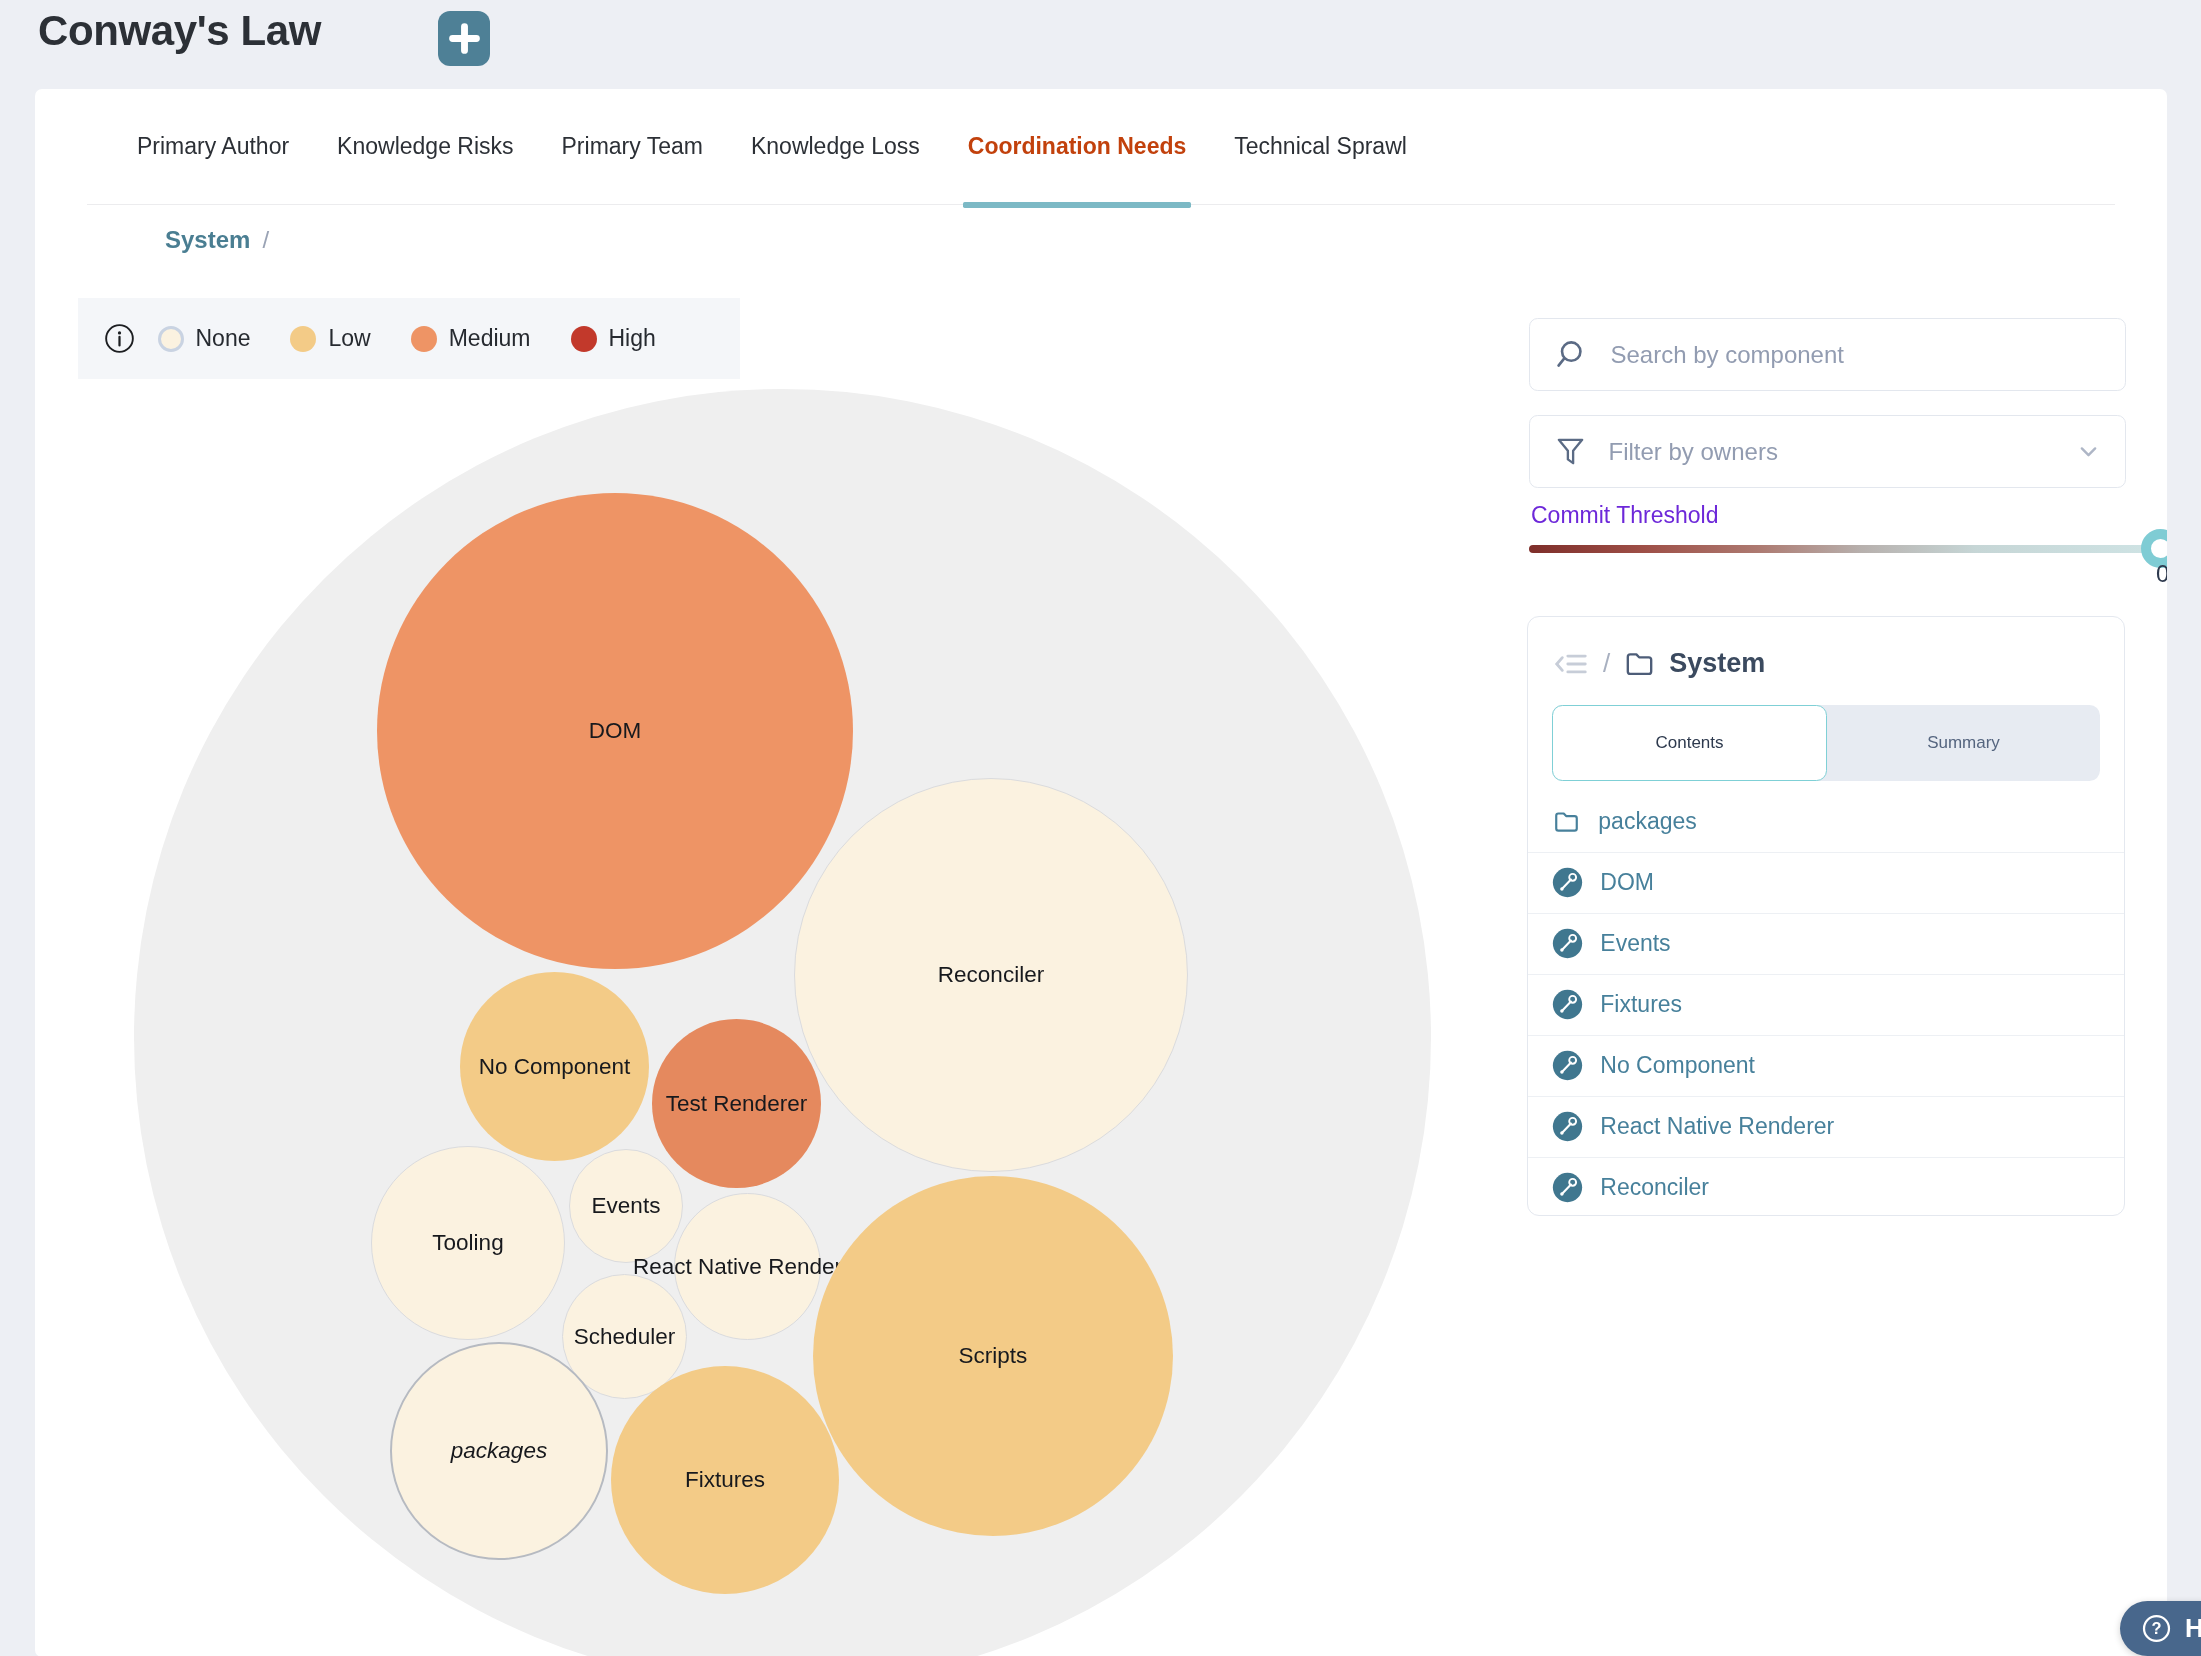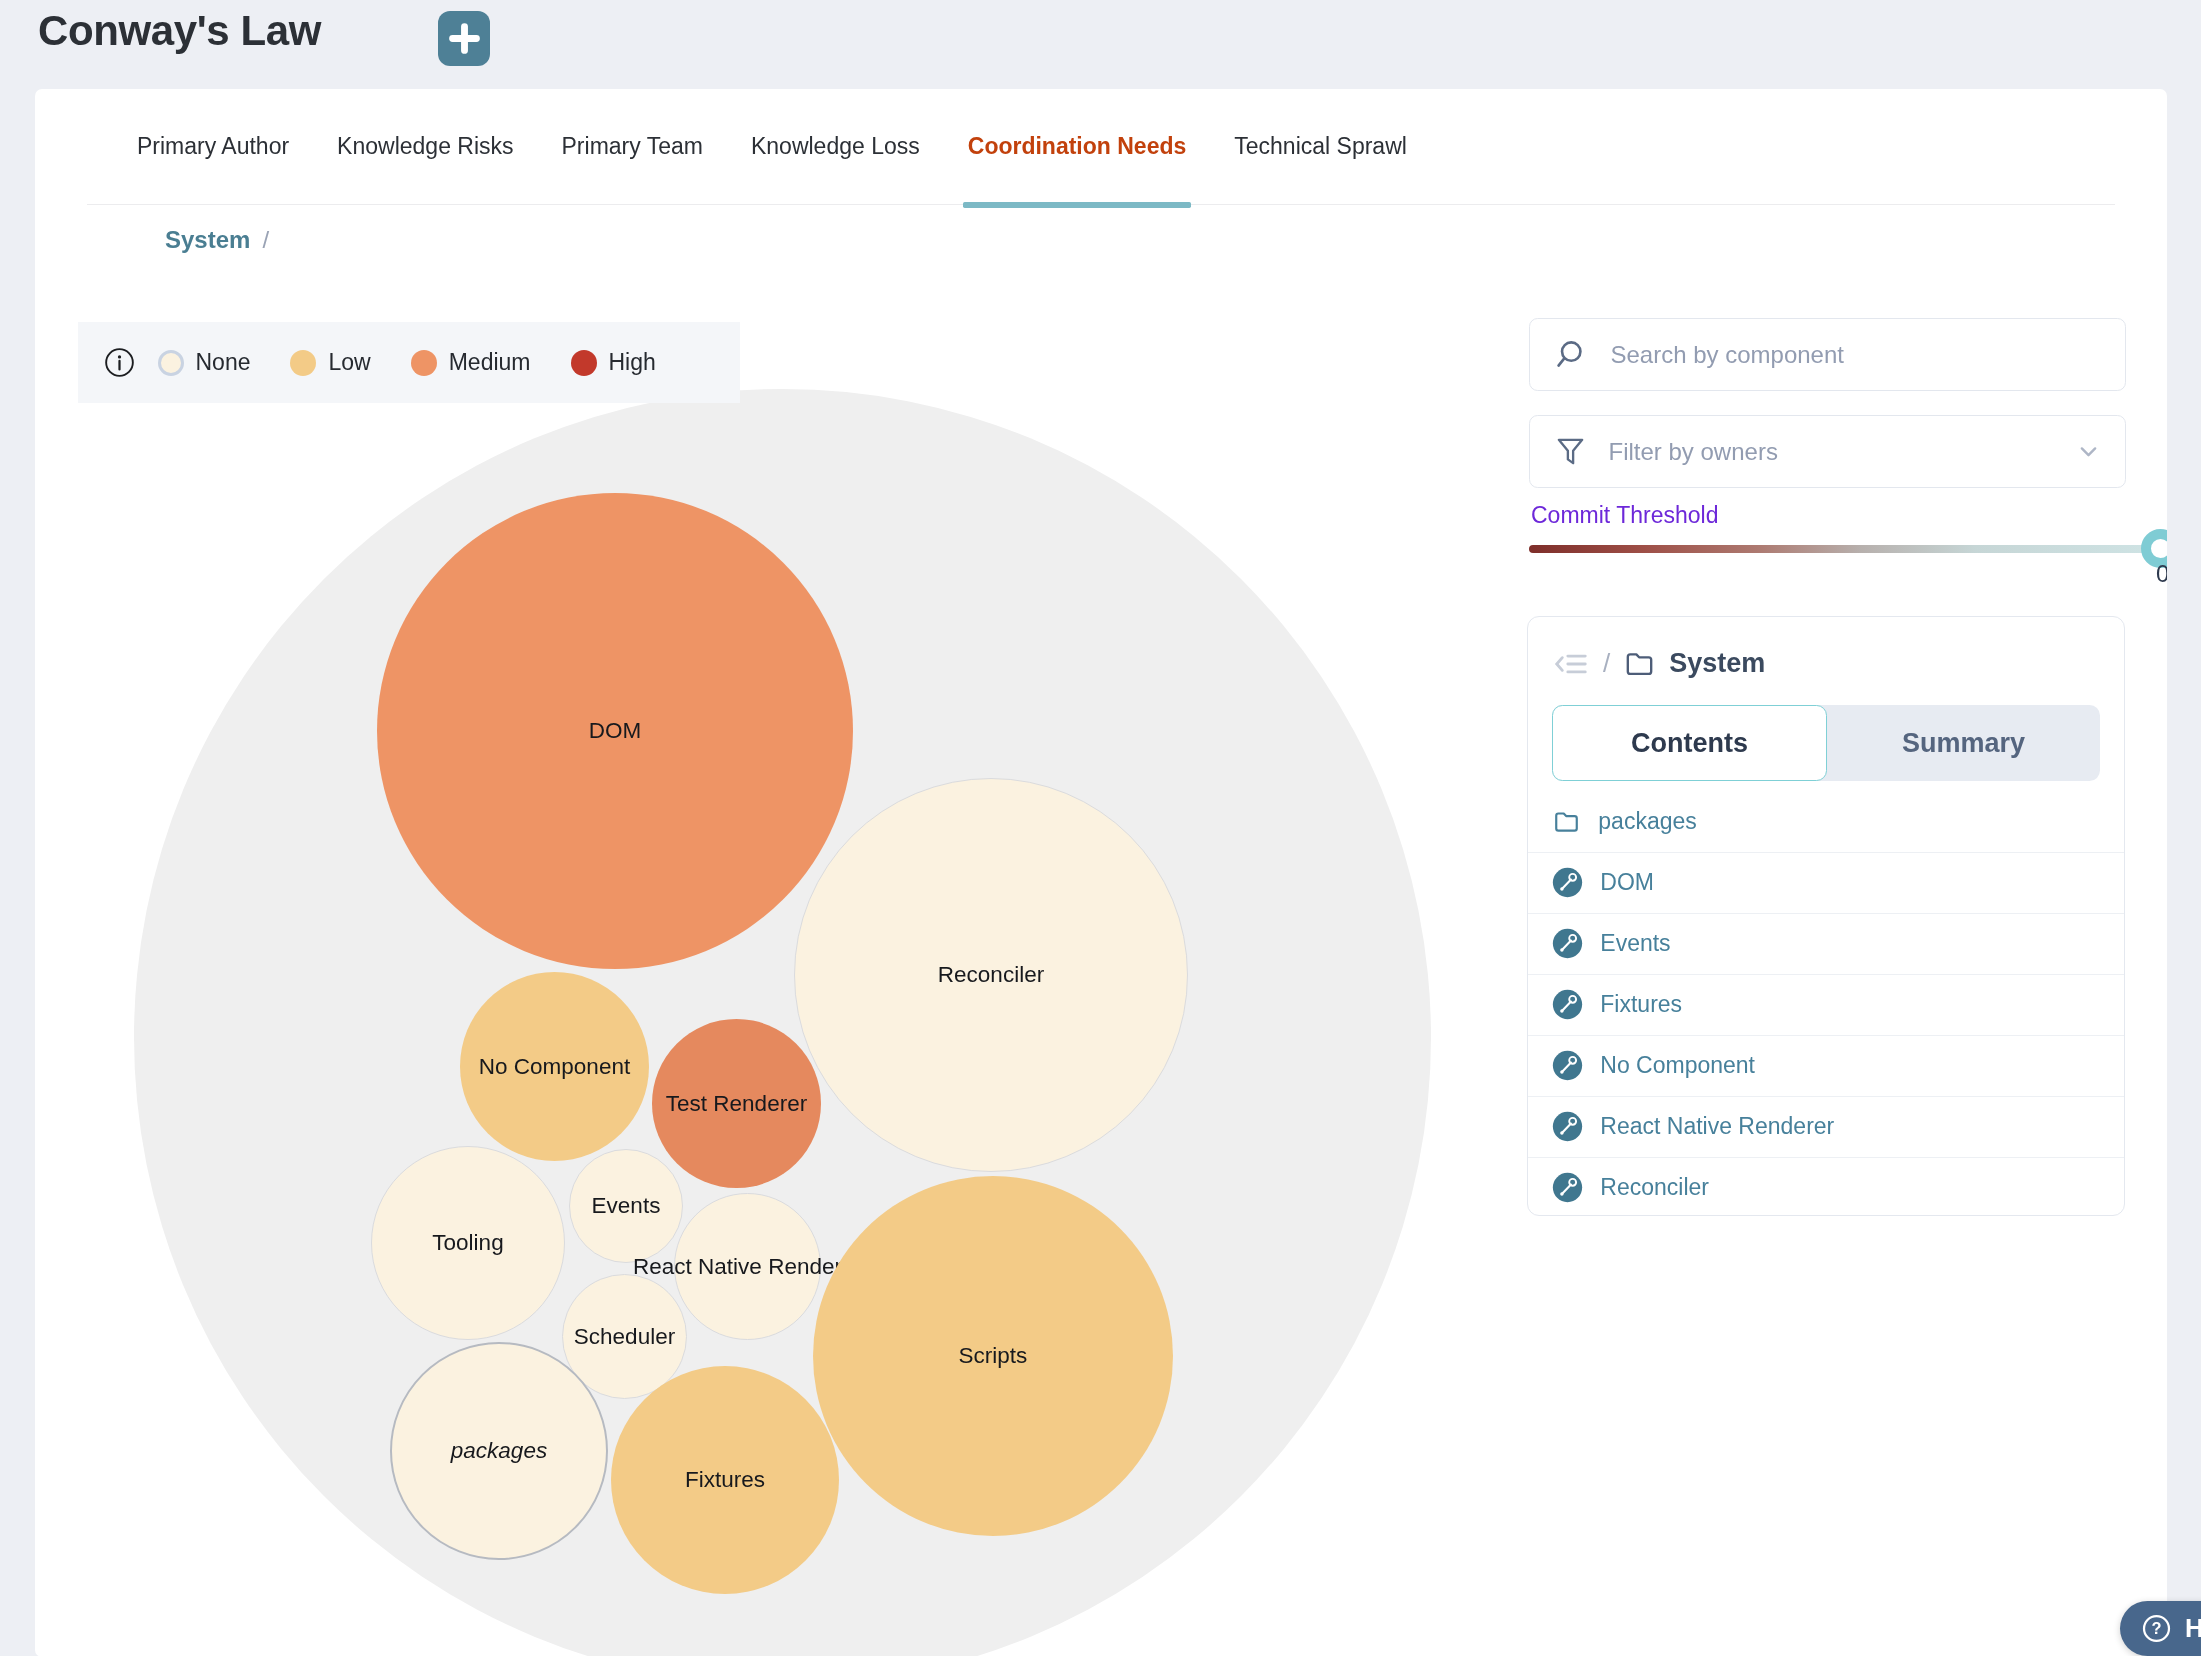--- a/index.html
+++ b/index.html
@@ -22,21 +22,21 @@
   .tab{position:relative;font-size:23px;color:#2c3036;height:100%;display:flex;align-items:center;cursor:pointer;}
   .tab.active{color:#c2410c;font-weight:bold;}
   .tab.active::after{content:"";position:absolute;left:-5.2px;right:-5.2px;bottom:-3.5px;height:6px;
                      background:#7cb9c5;border-radius:1.7px;}
 
   
   .breadcrumb{position:absolute;left:102px;top:137px;font-size:24px;font-weight:bold;color:#4a7e92;margin-left:28px;}
   .breadcrumb .sep{color:#9aa3b5;font-weight:normal;margin-left:12px;}
 
   
-  .legend{position:absolute;left:43px;top:233px;width:662px;height:81px;background:#f4f6f9;
+  .legend{position:absolute;left:43px;top:209px;width:662px;height:81px;background:#f4f6f9;
           display:flex;align-items:center;z-index:5;}
   .info-icon{margin-left:26px;margin-right:22.5px;display:flex;cursor:pointer;}
   .legend-item{display:flex;align-items:center;margin-left:40px;}
   .legend-item:first-of-type{margin-left:0;}
   .legend-dot{width:26px;height:26px;border-radius:50%;box-sizing:border-box;margin-right:12px;}
   .legend-label{font-size:23px;color:#262a30;}
 
   
   .chart{position:absolute;left:0;top:0;width:1505px;height:1568px;}
   .outer-circle{position:absolute;left:99px;top:300px;width:1297px;height:1297px;border-radius:50%;
@@ -68,22 +68,22 @@
                  box-sizing:border-box;border:10.4px solid #7fccd4;background:#fff;cursor:grab;}
   .slider-value{position:absolute;left:2121px;top:471px;font-size:24px;color:#2e3a4e;}
 
   
   .panel{position:absolute;left:1492px;top:527px;width:598px;height:600px;background:#fff;
          border:1.7px solid #e4e8ef;border-radius:12px;box-sizing:border-box;padding:22.5px 24px 0;}
   .panel-header{display:flex;align-items:center;gap:13px;margin:5.2px 0 22.5px;}
   .panel-sep{font-size:26px;color:#a8b0c0;}
   .panel-title{font-size:27px;font-weight:bold;color:#3b4a5f;}
   .switcher{background:#e7ebf2;border-radius:10.4px;display:flex;height:76px;}
-  .switch-tab{flex:1;display:flex;align-items:center;justify-content:center;font-size:27px;
-              color:#55657f;cursor:pointer;border-radius:10.4px;box-sizing:border-box;font-weight:bold;}
+  .switch-tab{flex:1;display:flex;align-items:center;justify-content:center;font-size:17px;
+              color:#55657f;cursor:pointer;border-radius:10.4px;box-sizing:border-box;}
   .switch-tab.active{background:#fff;border:1.7px solid #7fd0d6;color:#2e3a4e;}
   .panel-list{margin:10.4px -24px 0;}
   .p-row{height:60px;display:flex;align-items:center;gap:17.3px;padding:0 24px;
          border-bottom:1.7px solid #edf0f4;font-size:23px;color:#47809b;cursor:pointer;}
   .p-row:last-child{border-bottom:none;}
   .p-row .r-icon{display:flex;}
 
   
   .help-btn{position:absolute;left:2120px;top:1601px;height:55px;border-radius:28px;background:#48678c;
             color:#fff;display:flex;align-items:center;gap:13px;padding:0 52px 0 21px;

